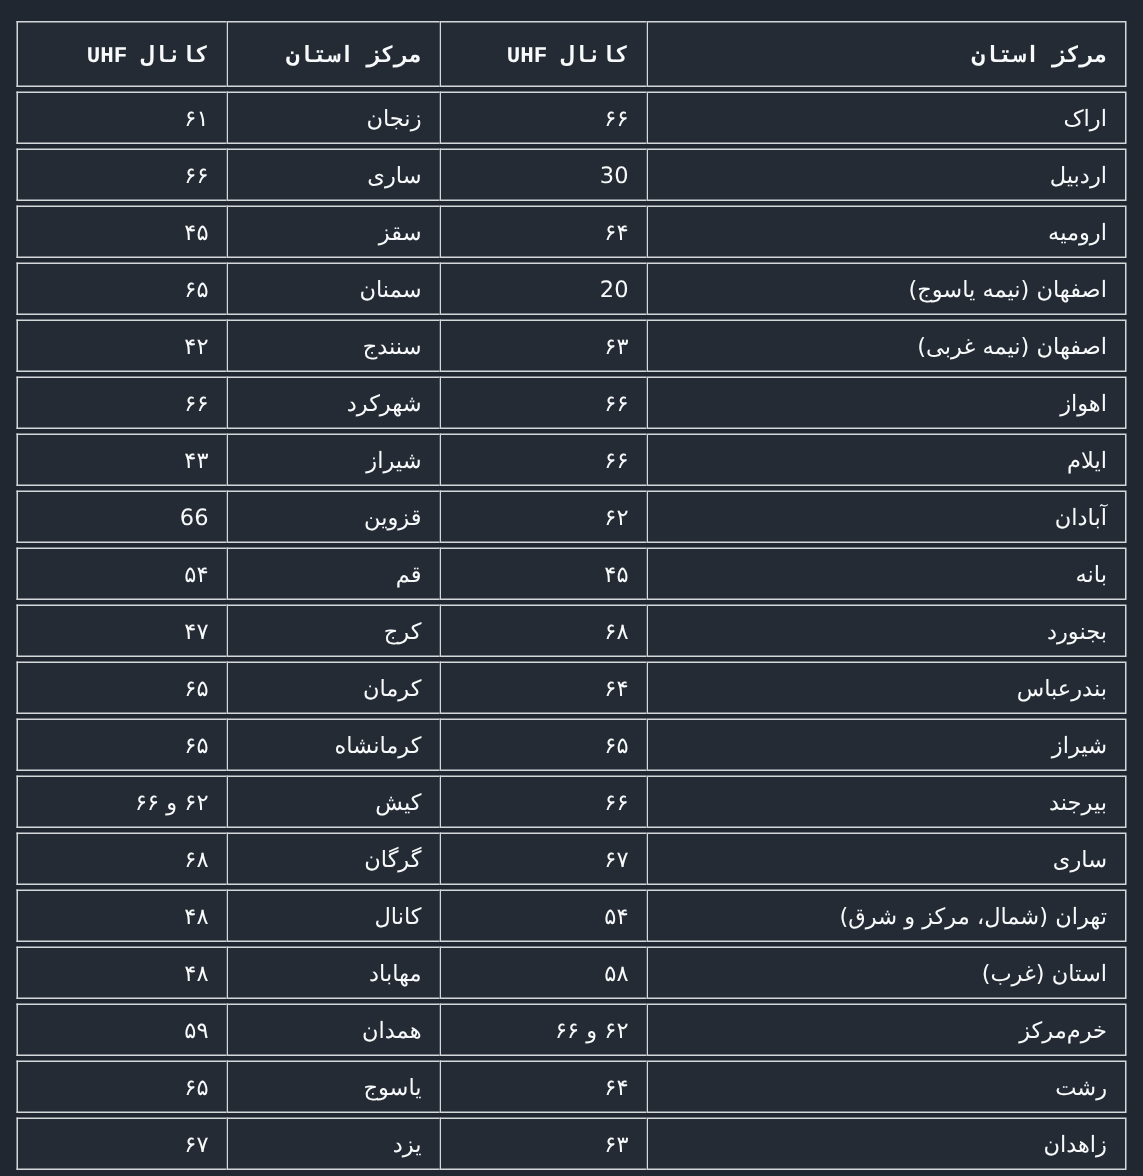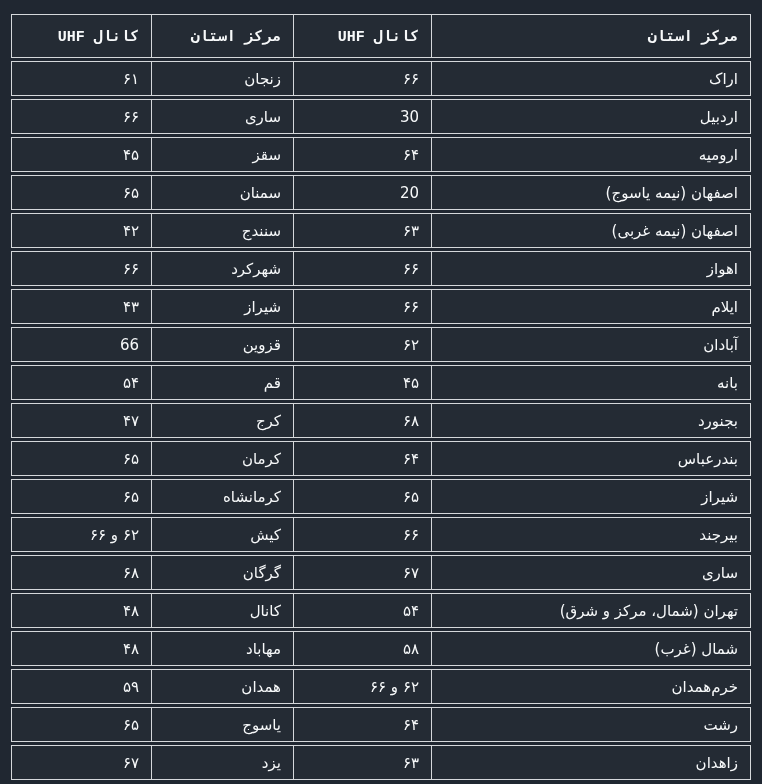--- a/index.html
+++ b/index.html
@@ -139,27 +139,27 @@
       <td>گرگان</td>
       <td>۶۸</td>
     </tr>
     <tr>
       <td>تهران (شمال، مرکز و شرق)</td>
       <td>۵۴</td>
       <td>کانال</td>
       <td>۴۸</td>
     </tr>
     <tr>
-      <td>شمال (غرب)</td>
+      <td>استان (غرب)</td>
       <td>۵۸</td>
       <td>مهاباد</td>
       <td>۴۸</td>
     </tr>
     <tr>
-      <td>خرم‌همدان</td>
+      <td>خرم‌مرکز</td>
       <td>۶۲ و ۶۶</td>
       <td>همدان</td>
       <td>۵۹</td>
     </tr>
     <tr>
       <td>رشت</td>
       <td>۶۴</td>
       <td>یاسوج</td>
       <td>۶۵</td>
     </tr>

